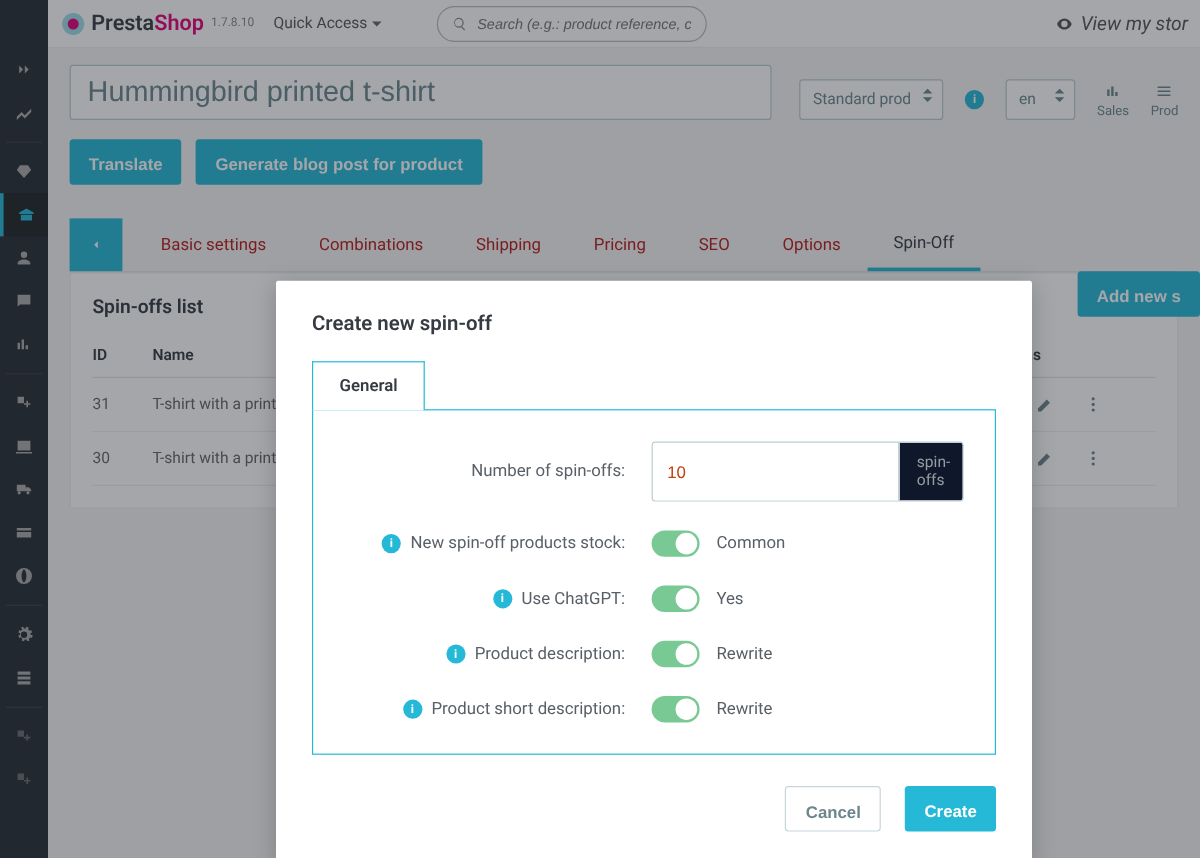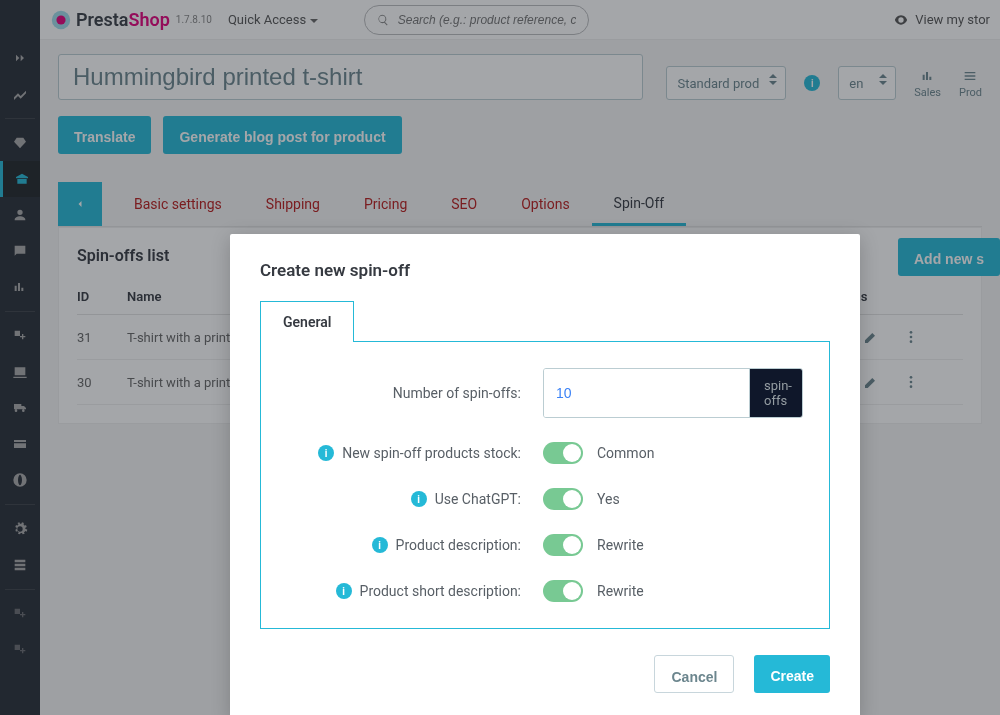--- a/index.html
+++ b/index.html
@@ -7,21 +7,21 @@
     
     .topbar { height: 40px; background: #fff; border-bottom: 1px solid #eee; display: flex; align-items: center; padding: 0 10px 0 50px; gap: 16px; position: relative; }
     .logo { display: flex; align-items: center; font-weight: 600; font-size: 18px; }
     .logo .presta { color: #3a3f46; }
     .logo .shop { color: #e4007c; }
     .logo .version { font-size: 10px; color: #888; font-weight:400; margin-left: 6px; }
     .quickaccess { font-size: 13px; color: #555; cursor: pointer; }
     .quickaccess::after { content:""; display:inline-block; margin-left:4px; border-top:4px solid #666; border-left:4px solid transparent; border-right:4px solid transparent; vertical-align: middle;}
     .search { border: 1px solid #bbbcbe; border-radius: 18px; height: 30px; width: 225px; display: flex; align-items: center; padding: 0 12px; color: #999; font-size: 13px; gap: 8px; margin-left: 30px;}
     .search input { border: none; outline: none; width: 100%; font-style: italic; font-size: 12px; color:#888; }
-    .viewstore { position:absolute; right:10px; display: flex; align-items: center; gap: 6px; font-size: 13px; color: #555; cursor: pointer;}
+    .viewstore { position:absolute; right:10px; display: flex; align-items: center; gap: 6px; font-size: 16px; color: #555; cursor: pointer; font-style: italic;}
     
     .sidebar { position: absolute; left:0; top:0; bottom:0; width: 40px; background: #272d36; display: flex; flex-direction: column; align-items: center; padding-top: 40px; z-index:5;}
     .sidebar .nav-item { width: 40px; height: 36px; display:flex; align-items:center; justify-content:center; color: #aaa; cursor:pointer;}
     .sidebar .nav-item.active { background: #202529; color: #25b9d7; border-left: 3px solid #25b9d7; }
     .sidebar .nav-item svg { width:16px; height:16px; fill: currentColor; }
     .sidebar .sep { height: 1px; width: 30px; background: #3c4249; margin: 6px 0;}
     
     .content { position:absolute; left:40px; right:0; top:40px; bottom:0; padding: 14px 18px; overflow:hidden;}
     .titlebar { display:flex; align-items:flex-end; gap: 20px; }
     .product-name { flex: 0 0 585px; }
@@ -35,21 +35,21 @@
     
     .action-btns { display:flex; gap:12px; margin-top:16px;}
     .btn { border:none; border-radius:3px; padding: 13px 16px; height:38px; cursor:pointer; font-size:14px; font-weight:600;}
     .btn-primary { background:#25b9d7; color:#fff;}
     .btn-outline { background:#fff; border:1px solid #c8d6dc; color:#6c868e;}
     
     .tabs { display:flex; border-bottom:1px solid #e3e3e3; margin-top: 28px; position: relative;}
     .tab { padding: 0 22px; height:44px; display:flex; align-items:center; font-size:14px; color:#b91c1c; cursor:pointer;}
     .tab.prev { background:#25b9d7; color:#fff; width:44px; padding:0; justify-content:center; margin-right: 10px;}
     .tab.active { border-bottom:3px solid #25b9d7; color:#363a41;}
-    .addnew { position:absolute; right:-18px; top: 56px;}
+    .addnew { position:absolute; right:-18px; top: 44px;}
     
     .panel { background:#fff; border:1px solid #eee; padding: 18px; margin-top: 0;}
     .panel-title { font-weight:600; font-size:16px; margin-bottom: 14px;}
     .table-head { display:flex; padding: 10px 0; border-bottom:1px solid #e3e3e3; font-weight:600; font-size:13px;}
     .col-id { width: 50px;}
     .col-name { flex:1;}
     .col-actions { width: 120px; text-align:left;}
     .table-row { display:flex; align-items:center; padding: 14px 0; border-bottom:1px solid #eee; font-size:13px; color:#666;}
     .row-icons { display:flex; gap:24px; color:#6c868e;}
     .row-icons svg { width:16px; height:16px; fill:currentColor; cursor:pointer;}
@@ -57,21 +57,21 @@
     .modal-overlay { position:absolute; inset: 0; background: rgba(28,33,40,0.4); z-index:20; }
     .modal { position:absolute; top: 234px; left:230px; width: 630px; background:#fff; padding: 26px 30px; z-index:30; box-shadow: 0 4px 20px rgba(0,0,0,0.2); border-radius:2px;}
     .modal-title { font-size:17px; font-weight:600; margin-bottom: 20px;}
     .modal-tabs { display:flex; }
     .modal-tab { border:1px solid #25b9d7; border-bottom:none; padding: 12px 22px; font-size:14px; font-weight:600; color:#363a41; background:#fff; position:relative; top:1px; z-index:2;}
     .modal-form { border:1px solid #25b9d7; padding: 26px 22px; }
     .form-row { display:flex; align-items:center; margin-bottom: 24px; }
     .form-row:last-child { margin-bottom:0;}
     .form-label { width: 260px; text-align:right; padding-right: 22px; font-size:14px; color:#585f66; display:flex; align-items:center; justify-content:flex-end; gap:8px;}
     .input-addon { display:flex; border:1px solid #bbcdd2; border-radius:3px; overflow:hidden; width: 260px;}
-    .input-addon input { border:none; outline:none; padding: 9px 12px; font-size:14px; flex:1; color:#3b82f6;}
+    .input-addon input { border:none; outline:none; padding: 9px 12px; font-size:14px; flex:1; color:#c2410c;}
     .input-addon .suffix { background:#0f172a; border-left:1px solid #bbcdd2; padding: 9px 14px; font-size:13px; color:#959da2;}
     .toggle { width:40px; height:22px; border-radius:11px; background:#78c993; position:relative; cursor:pointer;}
     .toggle::after { content:""; position:absolute; width:18px; height:18px; border-radius:50%; background:#fff; top:2px; right:2px;}
     .toggle-val { margin-left:14px; font-size:14px; color:#585f66;}
     .modal-footer { display:flex; justify-content:flex-end; gap:20px; margin-top:26px;}
   </style>
 </head>
 <body>
 
 <div class="sidebar">
@@ -218,20 +218,21 @@
   </div>
 
   <div style="position:relative">
     <div class="tabs">
       <div class="tab prev">
           <svg width="12" height="12" viewBox="0 0 24 24" fill="#fff">
             <path d="M15 6l-6 6 6 6z"></path>
           </svg>
         </div>
       <div class="tab">Basic settings</div>
+      <div class="tab">Combinations</div>
       <div class="tab">Shipping</div>
       <div class="tab">Pricing</div>
       <div class="tab">SEO</div>
       <div class="tab">Options</div>
       <div class="tab active">Spin-Off</div>
     </div>
     <button class="btn btn-primary addnew">Add new s</button>
 
     <div class="panel">
       <div class="panel-title">Spin-offs list</div>

